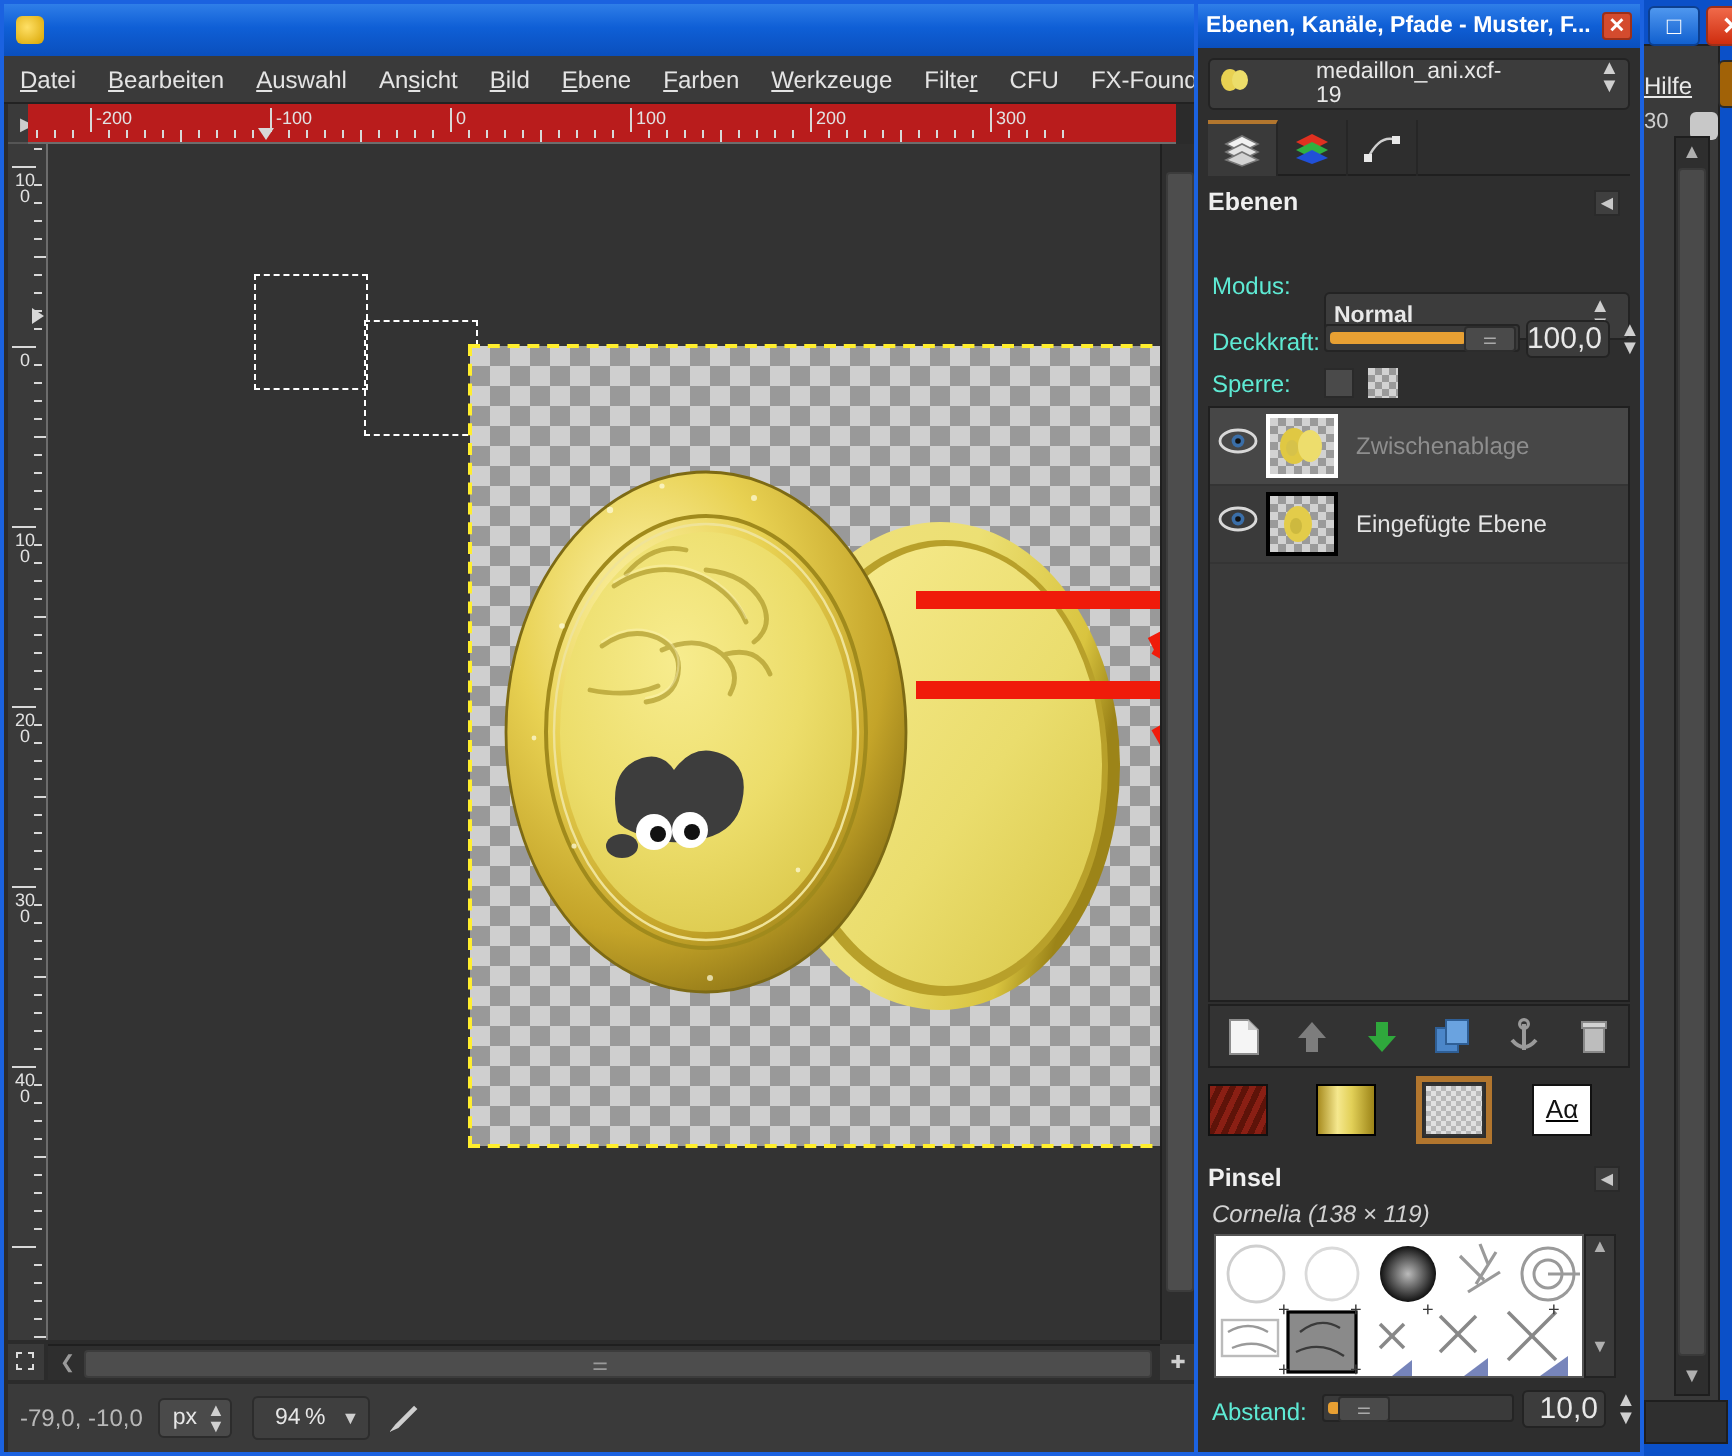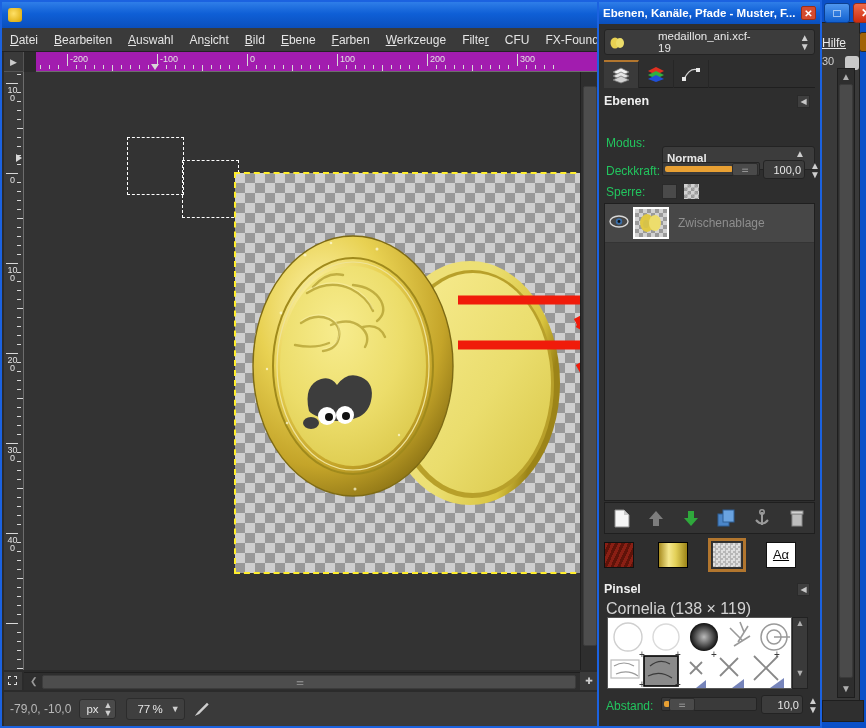--- a/index.html
+++ b/index.html
@@ -42,22 +42,22 @@
   .menubar { position:absolute; left:0; top:26px; width:596px; height:24px;
     background:#3a3a3a; border-bottom:1px solid #222; display:flex; align-items:center; }
   .menu-item { color:#e4e4e4; font-size:12px; padding:0 8px; line-height:24px;
     white-space:nowrap; }
   .menu-item u { text-decoration:underline; }
 
   
   .ruler-corner { position:absolute; left:2px; top:50px; width:20px; height:20px;
     background:#3a3a3a; border-right:1px solid #555; border-bottom:1px solid #555;
     color:#ccc; font-size:9px; text-align:center; line-height:20px; }
-  .hruler { position:absolute; left:34px; top:50px; width:574px; height:20px;
-    background:#a21caf; border-bottom:1px solid #6d6d6d; overflow:hidden; }
+  .hruler { position:absolute; left:12px; top:50px; width:574px; height:20px;
+    background:#b91c1c; border-bottom:1px solid #6d6d6d; overflow:hidden; }
   .vruler { position:absolute; left:2px; top:70px; width:20px; height:598px;
     background:#3a3a3a; border-right:1px solid #6d6d6d; overflow:hidden; }
   .tick { position:absolute; background:#d8d8d8; }
   .rlabel { position:absolute; color:#e2e2e2; font-size:9px; white-space:nowrap; }
   .vlabel { position:absolute; color:#e2e2e2; font-size:9px; width:11px;
     word-break:break-all; line-height:8px; letter-spacing:0; text-align:center; }
   .rmark { position:absolute; width:0; height:0; border-left:4px solid transparent;
     border-right:4px solid transparent; border-top:6px solid #d8d8d8; }
   .vmark { position:absolute; width:0; height:0; border-top:4px solid transparent;
     border-bottom:4px solid transparent; border-left:6px solid #d8d8d8; }
@@ -123,21 +123,21 @@
     color:#fff; font-size:10px; font-weight:bold; text-align:center; line-height:13px;
     border-radius:2px; }
   .winbtns { position:absolute; left:824px; top:3px; display:flex; gap:3px; }
   .wb { width:26px; height:20px; border-radius:3px; text-align:center;
     line-height:19px; font-size:12px; font-weight:bold; color:#fff; }
   .wb.max { background:linear-gradient(180deg,#4f97ef,#1160cf); border:1px solid #0c3f8f; }
   .wb.cls { background:linear-gradient(180deg,#f06a4a,#cf2d0f); border:1px solid #9c2f18; }
 
   .img-sel { position:absolute; left:5px; top:27px; width:211px; height:26px;
     background:#3c3c3c; border:1px solid #232323; border-radius:3px;
-    display:flex; align-items:center; padding:0 3px;gap:44px; }
+    display:flex; padding:0 3px;gap:44px; }
   .img-thumb { width:19px; height:19px; margin-right:6px;
     background-image:
       linear-gradient(45deg,#9a9a9a 25%,transparent 25%,transparent 75%,#9a9a9a 75%,#9a9a9a),
       linear-gradient(45deg,#9a9a9a 25%,transparent 25%,transparent 75%,#9a9a9a 75%,#9a9a9a);
     background-size:8px 8px; background-position:0 0,4px 4px; background-color:#d7d7d7;
     position:relative; }
   .img-sel-text { color:#e8e8e8; font-size:11.5px; flex:1; }
   .img-sel-arrow { color:#cfcfcf; font-size:10px; line-height:9px; padding:0 5px; }
   .auto-btn { background:#a16207; border:1px solid #2a2a2a; border-radius:3px;
     color:#e8e8e8; font-size:11.5px; padding:3px 7px; }
@@ -147,35 +147,35 @@
   .dtab { width:35px; height:28px; display:flex; align-items:center;
     justify-content:center; border-right:1px solid #262626; }
   .dtab.active { background:#3a3a3a; border-top:2px solid #b2762e; }
 
   .sec-head { position:absolute; left:5px; color:#efefef; font-size:12.5px;
     font-weight:bold; }
   .sec-btn { position:absolute; width:13px; height:13px; background:#3f3f3f;
     border:1px solid #2a2a2a; color:#c8c8c8; font-size:8px; text-align:center;
     line-height:11px; }
 
-  .lbl { position:absolute; color:#22c55e; font-size:12px; }
+  .lbl { position:absolute; color:#5eead4; font-size:12px; }
   .combo { position:absolute; background:#3c3c3c; border:1px solid #232323;
     border-radius:3px; display:flex; align-items:center; padding:0 4px; }
   .combo-text { color:#e8e8e8; font-size:11.5px; flex:1; }
 
   .slider-track { position:absolute; height:14px; background:#3a3a3a;
     border:1px solid #242424; border-radius:2px; }
   .slider-fill { position:absolute; height:6px; background:#e8a033; border-radius:2px; }
   .slider-knob { position:absolute; width:26px; height:13px; background:#4a4a4a;
     border:1px solid #2c2c2c; border-radius:2px; color:#aaa; font-size:8px;
     text-align:center; line-height:12px; }
   .numbox { position:absolute; background:#3c3c3c; border:1px solid #232323;
     border-radius:3px; display:flex; align-items:center; justify-content:flex-end;
     padding:0 3px; }
-  .numbox span { color:#e8e8e8; font-size:11px; }
+  .numbox span { color:#e8e8e8; font-size:15px; }
 
   .lockbox { position:absolute; width:15px; height:15px; background:#4a4a4a;
     border:1px solid #2a2a2a; }
   .lockchk { position:absolute; width:15px; height:15px;
     background-image:
       linear-gradient(45deg,#9a9a9a 25%,transparent 25%,transparent 75%,#9a9a9a 75%,#9a9a9a),
       linear-gradient(45deg,#9a9a9a 25%,transparent 25%,transparent 75%,#9a9a9a 75%,#9a9a9a);
     background-size:7px 7px; background-position:0 0,3.5px 3.5px; background-color:#d2d2d2; }
 
   .layerlist { position:absolute; left:5px; top:201px; width:211px; height:298px;
@@ -501,21 +501,21 @@
       </div>
     <div class="navbtn">✚</div>
 
     <div class="statusbar">
       <div class="pos-text">-79,0, -10,0</div>
       <div class="unit-box">
         <span>px</span>
         <div class="spin">▲<br>▼</div>
       </div>
       <div class="zoom-box">
-        <span>77 %</span>
+        <span>94 %</span>
         <div class="spin" style="font-size:9px;line-height:14px;">▼</div>
       </div>
       <div class="tip-icon"></div>
     </div>
   </div>
 
   <div class="dock">
 
     <div class="dock-title">
       <div class="dock-title-text">Ebenen, Kanäle, Pfade - Muster, F...</div>
@@ -589,20 +589,34 @@
               <circle cx="10" cy="6.5" r="1.4" fill="#111"></circle>
             </svg></div>
           <div class="lthumb w">
             <svg width="32" height="28" viewBox="0 0 32 28" style="position:absolute;left:0;top:0;">
               <ellipse cx="12" cy="14" rx="7" ry="9" fill="#e0c843"></ellipse>
               <ellipse cx="20" cy="14" rx="6" ry="8" fill="#eddd6c"></ellipse>
               <ellipse cx="11" cy="15" rx="3" ry="4" fill="#d6c24a"></ellipse>
             </svg>
           </div>
           <div class="lname dim">Zwischenablage</div>
+        </div>
+        <div class="layer-row">
+          <div class="eye"><svg width="20" height="13" viewBox="0 0 20 13">
+              <ellipse cx="10" cy="6.5" rx="9" ry="5.5" fill="none" stroke="#d8d8d8" stroke-width="1.4"></ellipse>
+              <circle cx="10" cy="6.5" r="3.2" fill="#3a6ea8"></circle>
+              <circle cx="10" cy="6.5" r="1.4" fill="#111"></circle>
+            </svg></div>
+          <div class="lthumb k">
+            <svg width="32" height="28" viewBox="0 0 32 28" style="position:absolute;left:0;top:0;">
+              <ellipse cx="14" cy="14" rx="7" ry="9" fill="#e3cc4a"></ellipse>
+              <ellipse cx="13" cy="15" rx="3" ry="4" fill="#cdb93f"></ellipse>
+            </svg>
+          </div>
+          <div class="lname">Eingefügte Ebene</div>
         </div>
       </div>
 
     <div class="actionbar">
       <svg width="16" height="19" viewBox="0 0 16 19">
         <polygon points="1,1 10,1 15,6 15,18 1,18" fill="#f5f5f5" stroke="#8d8d8d"></polygon>
         <polygon points="10,1 10,6 15,6" fill="#c9c9c9"></polygon>
       </svg>
       <svg width="16" height="19" viewBox="0 0 16 19">
         <polygon points="8,2 15,10 11,10 11,17 5,17 5,10 1,10" fill="#7d7d7d"></polygon>
@@ -627,21 +641,21 @@
 
     <div class="resrow" id="resrow">
         <div class="resswatch" style="background: repeating-linear-gradient(115deg, rgb(138, 31, 20) 0px, rgb(138, 31, 20) 3px, rgb(94, 19, 9) 3px, rgb(94, 19, 9) 6px);"></div>
         <div class="resswatch" style="background: linear-gradient(90deg, rgb(168, 140, 32), rgb(245, 232, 142) 35%, rgb(226, 208, 88) 60%, rgb(156, 132, 24)); border: 1px solid rgb(0, 0, 0);"></div>
         <div class="resswatch active" style="background: repeating-conic-gradient(rgb(184, 184, 184) 0%, rgb(184, 184, 184) 25%, rgb(224, 224, 224) 0%, rgb(224, 224, 224) 50%) 0% 0% / 5px 5px; border: 1px solid rgb(51, 51, 51);"></div>
         <div class="resswatch" style="background: rgb(255, 255, 255); color: rgb(17, 17, 17); font-size: 13px; text-align: center; line-height: 24px;"><span>Aα</span></div>
       </div>
 
     <div class="sec-head" style="top:580px;">Pinsel</div>
     <div class="sec-btn" style="left:198px;top:581px;">◀</div>
-    <div style="position:absolute;left:7px;top:598px;color:#d2d2d2;font-size:16px;">Cornelia  (138 × 119)</div>
+    <div style="position:absolute;left:7px;top:598px;color:#d2d2d2;font-size:12px;font-style:italic;">Cornelia  (138 × 119)</div>
 
     <div class="brushgrid">
       <svg width="185" height="72" viewBox="0 0 185 72">
         <circle cx="20" cy="19" r="14" fill="none" stroke="#cfcfcf" stroke-width="1.4"></circle>
         <circle cx="58" cy="19" r="13" fill="none" stroke="#dadada" stroke-width="1.4"></circle>
         <radialGradient id="hard">
             <stop offset="0%" stop-color="#bbb"></stop>
             <stop offset="100%" stop-color="#111"></stop>
           </radialGradient>
         <circle cx="96" cy="19" r="14" fill="url(#hard)"></circle>

